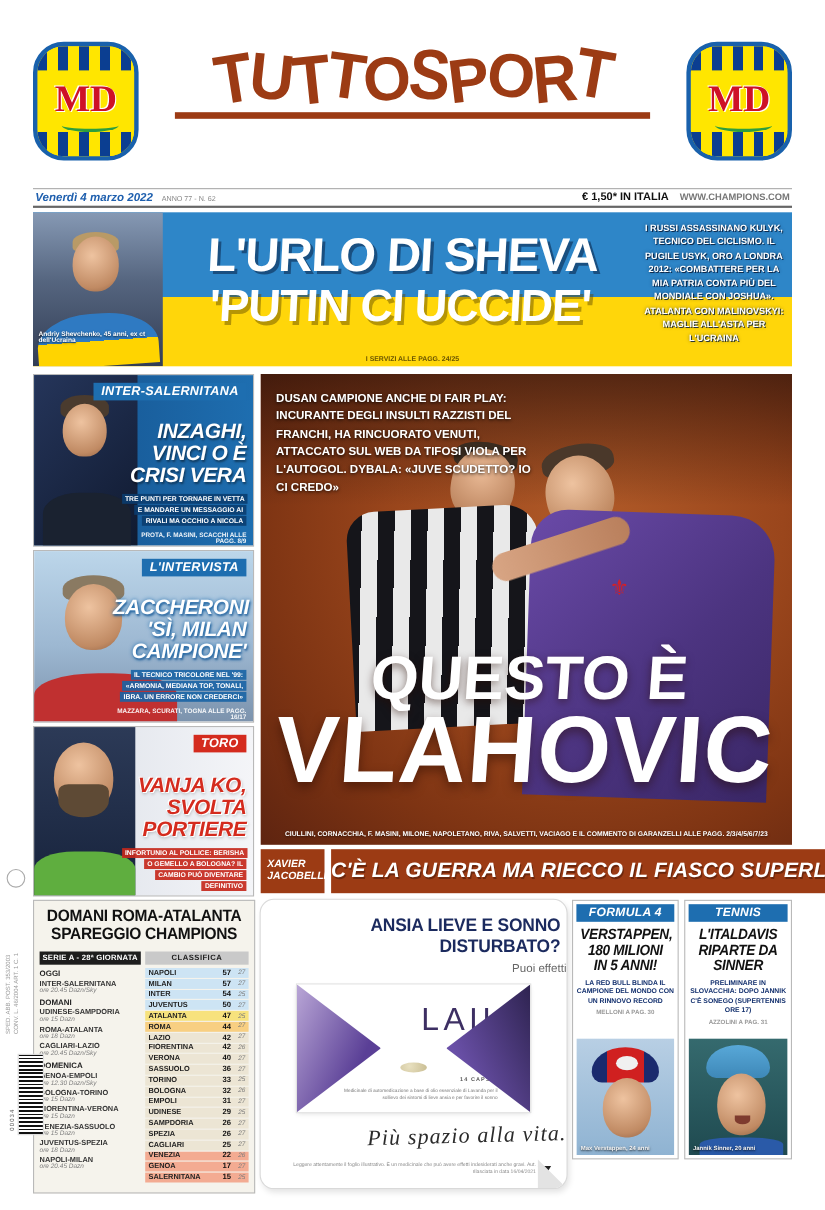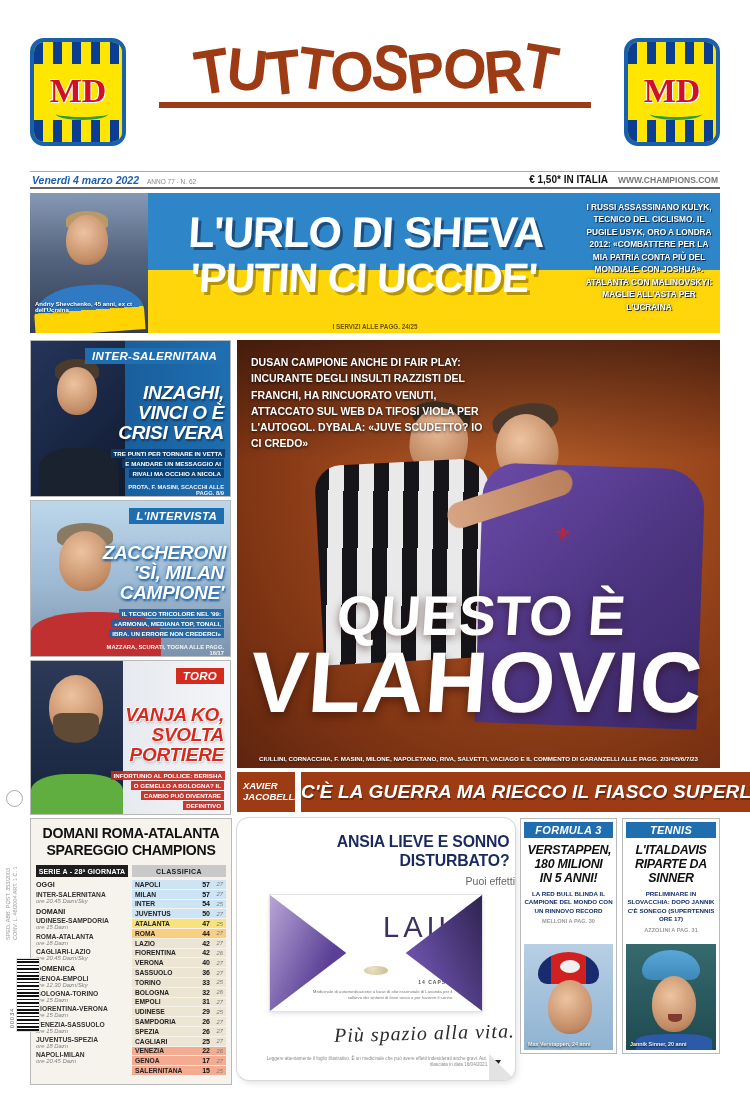--- a/index.html
+++ b/index.html
@@ -1,20 +1,20 @@
 <!DOCTYPE html>
 <html><head>
 <meta charset="utf-8">
 <style>
   html,body{margin:0;padding:0;background:#fff;}
   body{font-family:"Liberation Sans",sans-serif;-webkit-font-smoothing:antialiased;}
   .page{position:relative;width:750px;height:1100px;background:#fff;overflow:hidden;}
 
   
-  .md-logo{position:absolute;top:38px;width:96px;height:108px;border:4px solid #1961ac;border-radius:14px;background:#ffe600;overflow:hidden;box-sizing:border-box;}
+  .md-logo{position:absolute;top:38px;width:96px;height:108px;border:4px solid #1961ac;border-radius:28px;background:#ffe600;overflow:hidden;box-sizing:border-box;}
   .md-logo.left{left:30px;} .md-logo.right{left:624px;}
   .md-stripes{position:absolute;left:0;right:0;height:22px;background:repeating-linear-gradient(90deg,#0b3e91 0 9px,#ffe600 9px 19px);}
   .md-stripes.top{top:0;} .md-stripes.bot{bottom:0;}
   .md-text{position:absolute;top:30px;left:0;right:0;text-align:center;font-family:"Liberation Serif",serif;font-weight:700;font-size:34px;color:#ce1126;text-shadow:1px 1px 0 #fff,-1px -1px 0 #fff;}
   .md-arc{position:absolute;left:22px;width:52px;height:9px;border-bottom:3px solid #2e9e3e;border-radius:50%;}
   .md-arc.a2{border-bottom-color:#ce1126;margin-top:3px;}
   .md-arc.a1{top:66px;} .md-arc.a2{top:72px;}
 
   .masthead{position:absolute;left:135px;width:480px;top:42px;text-align:center;}
   .masthead-title{font-size:56px;font-weight:800;color:#9c3b14;letter-spacing:-2px;line-height:1;white-space:nowrap;}
@@ -519,21 +519,21 @@
       <div class="ad-pack">14 CAPSULE MOLLI</div>
       <div class="ad-boxnote">Medicinale di automedicazione a base di olio essenziale di Lavanda per il sollievo dei sintomi di lieve ansia e per favorire il sonno</div>
     </div>
     <div class="ad-tag">Più spazio alla vita.</div>
     <div class="ad-legal">Leggere attentamente il foglio illustrativo. È un medicinale che può avere effetti indesiderati anche gravi. Aut. rilasciata in data 16/04/2021</div>
     <div class="ad-logo"></div>
     <div class="ad-fold"></div>
   </div>
 
   <div class="rbox f1">
-    <div class="rbox-tag">FORMULA 3</div>
+    <div class="rbox-tag">FORMULA 4</div>
     <div class="rbox-h">VERSTAPPEN, 180 MILIONI IN 5 ANNI!</div>
     <div class="rbox-sub">LA RED BULL BLINDA IL CAMPIONE DEL MONDO CON UN RINNOVO RECORD</div>
     <div class="rbox-by">MELLONI A PAG. 30</div>
     <div class="rbox-photo">
       <div class="ph-max">
         <div class="cap"></div>
         <div class="cappatch"></div>
         <div class="face"></div>
       </div>
       <div class="rbox-cap">Max Verstappen, 24 anni</div>

